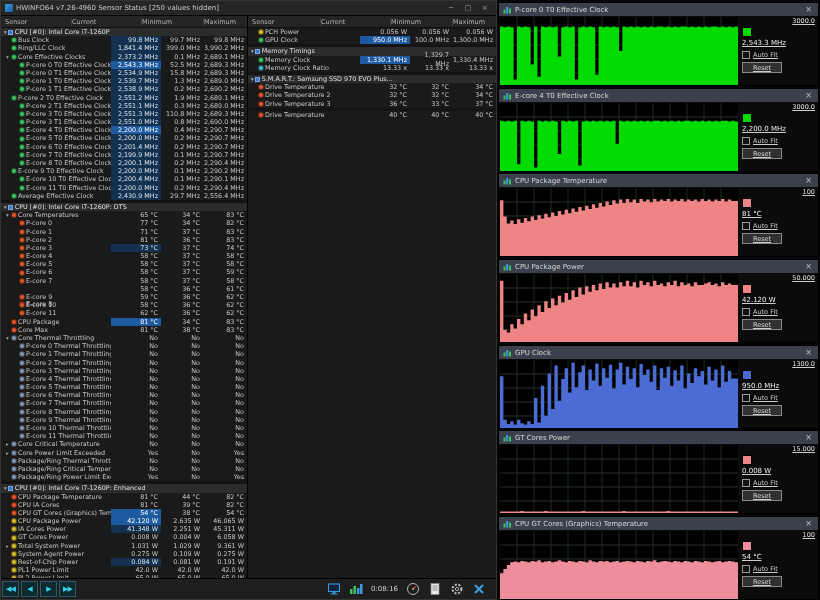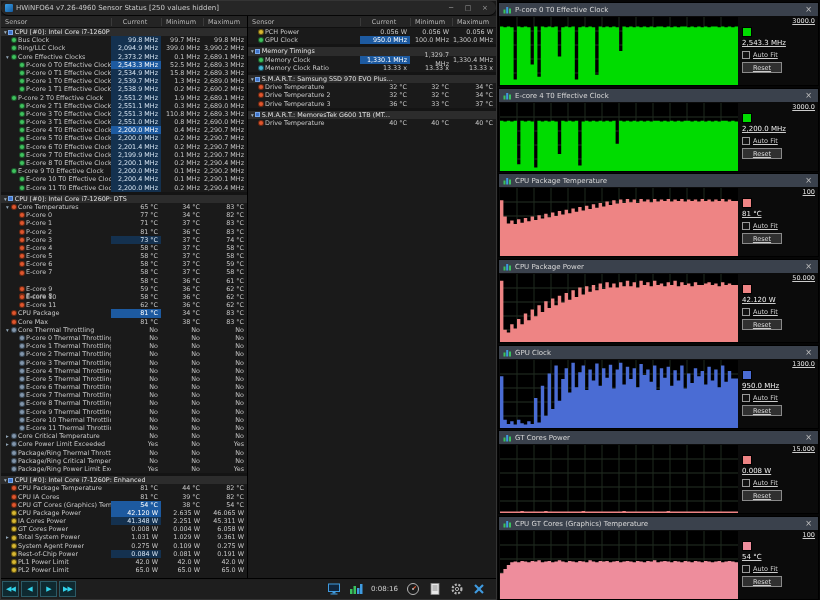--- a/index.html
+++ b/index.html
@@ -3,32 +3,32 @@
 <meta charset="utf-8">
 <style>
   html,body{margin:0;padding:0;background:#000;}
   #screen{position:relative;width:820px;height:600px;background:#060606;overflow:hidden;
           font-family:"DejaVu Sans",sans-serif;color:#ccc;}
 
   
   #sensor-window{position:absolute;left:0;top:0;width:497px;height:600px;background:#181818;
                  border:1px solid #343434;box-sizing:border-box;display:flex;flex-direction:column;}
   .titlebar{height:14px;background:#262626;display:flex;align-items:center;gap:3px;
-            padding:0 4px;border-bottom:1px solid #050505;flex:none;border-radius:7px;}
+            padding:0 4px;border-bottom:1px solid #050505;flex:none;}
   .appicon{width:8px;height:8px;border-radius:1px;background:linear-gradient(135deg,#39a0e8,#155a9e);flex:none;}
   .ttext{flex:1;font-size:7px;color:#c9c9c9;white-space:nowrap;overflow:hidden;}
   .winbtn{width:14px;text-align:center;font-size:7px;color:#9a9a9a;cursor:default;}
 
   #table-area{flex:1;display:flex;overflow:hidden;background:#1a1a1a;}
   .half{display:flex;flex-direction:column;box-sizing:border-box;border-right:1px solid #000;}
   .half.l{width:247px;} .half.r{width:249px;border-right:none;}
   .colheader{height:11px;flex:none;display:flex;align-items:center;background:#242424;
              border-bottom:1px solid #101010;color:#b4b4b4;font-size:6.5px;}
   .colheader .chname{flex:1;padding-left:4px;}
-  .colheader .chv{text-align:center;padding-right:3px;border-left:1px solid #3a3a3a;box-sizing:border-box;}
+  .colheader .chv{text-align:left;padding-right:3px;border-left:1px solid #3a3a3a;box-sizing:border-box;margin-left:20px;}
   .chv.c{width:50px;} .chv.m{width:42px;} .chv.x{width:44px;}
   .rows{flex:1;overflow:hidden;}
 
   .srow{height:8.2px;line-height:8.2px;display:flex;align-items:center;font-size:6.4px;color:#c6c6c6;}
   .srow.sec{background:#2c2c2c;color:#e0e0e0;}
   .srow .tri{font-size:5.5px;color:#9fb0bd;margin:0 1px 0 3px;flex:none;}
   .srow .chip{width:5px;height:5px;background:#3f72c9;border:1px solid #76a7ea;box-sizing:border-box;margin-right:2px;flex:none;}
   .cell.name{flex:1;display:flex;align-items:center;gap:2px;padding-left:4px;overflow:hidden;white-space:nowrap;min-width:0;}
   .tw{width:5px;font-size:5.5px;color:#8fa2b2;text-align:center;flex:none;}
   .dot{width:4px;height:4px;border-radius:50%;flex:none;}
@@ -110,21 +110,21 @@
               <span class="cell val c h1">99.8 MHz</span>
               <span class="cell val m">99.7 MHz</span>
               <span class="cell val x">99.8 MHz</span>
             </div>
             <div class="srow">
               <span class="cell name">
                 <span class="tw"></span>
                 <span class="dot clock"></span>
                 <span class="nm">Ring/LLC Clock</span>
               </span>
-              <span class="cell val c h1">2,094.9 MHz</span>
+              <span class="cell val c h1">1,841.4 MHz</span>
               <span class="cell val m">399.0 MHz</span>
               <span class="cell val x">3,990.2 MHz</span>
             </div>
             <div class="srow">
               <span class="cell name">
                 <span class="tw">▾</span>
                 <span class="dot clock"></span>
                 <span class="nm">Core Effective Clocks</span>
               </span>
               <span class="cell val c h1">2,373.2 MHz</span>
@@ -283,20 +283,30 @@
             </div>
             <div class="srow">
               <span class="cell name" style="padding-left: 12px;">
                 <span class="tw"></span>
                 <span class="dot clock"></span>
                 <span class="nm">E-core 11 T0 Effective Clock</span>
               </span>
               <span class="cell val c h1">2,200.0 MHz</span>
               <span class="cell val m">0.2 MHz</span>
               <span class="cell val x">2,290.4 MHz</span>
+            </div>
+            <div class="srow">
+              <span class="cell name">
+                <span class="tw"></span>
+                <span class="dot clock"></span>
+                <span class="nm">Average Effective Clock</span>
+              </span>
+              <span class="cell val c h1">2,430.9 MHz</span>
+              <span class="cell val m">29.7 MHz</span>
+              <span class="cell val x">2,556.4 MHz</span>
             </div>
             <div class="sgap"></div>
             <div class="srow sec">
               <span class="tri">▾</span>
               <span class="chip"></span>
               <span class="nm">CPU [#0]: Intel Core i7-1260P: DTS</span>
             </div>
             <div class="srow">
               <span class="cell name">
                 <span class="tw">▾</span>
@@ -829,25 +839,20 @@
               <span class="cell name">
                 <span class="tw"></span>
                 <span class="dot temp"></span>
                 <span class="nm">Drive Temperature 3</span>
               </span>
               <span class="cell val c">36 °C</span>
               <span class="cell val m">33 °C</span>
               <span class="cell val x">37 °C</span>
             </div>
             <div class="sgap"></div>
-            <div class="srow sec">
-              <span class="tri">▾</span>
-              <span class="chip"></span>
-              <span class="nm">S.M.A.R.T.: MemoresTek G600 1TB (MT...</span>
-            </div>
             <div class="srow">
               <span class="cell name">
                 <span class="tw"></span>
                 <span class="dot temp"></span>
                 <span class="nm">Drive Temperature</span>
               </span>
               <span class="cell val c">40 °C</span>
               <span class="cell val m">40 °C</span>
               <span class="cell val x">40 °C</span>
             </div>

